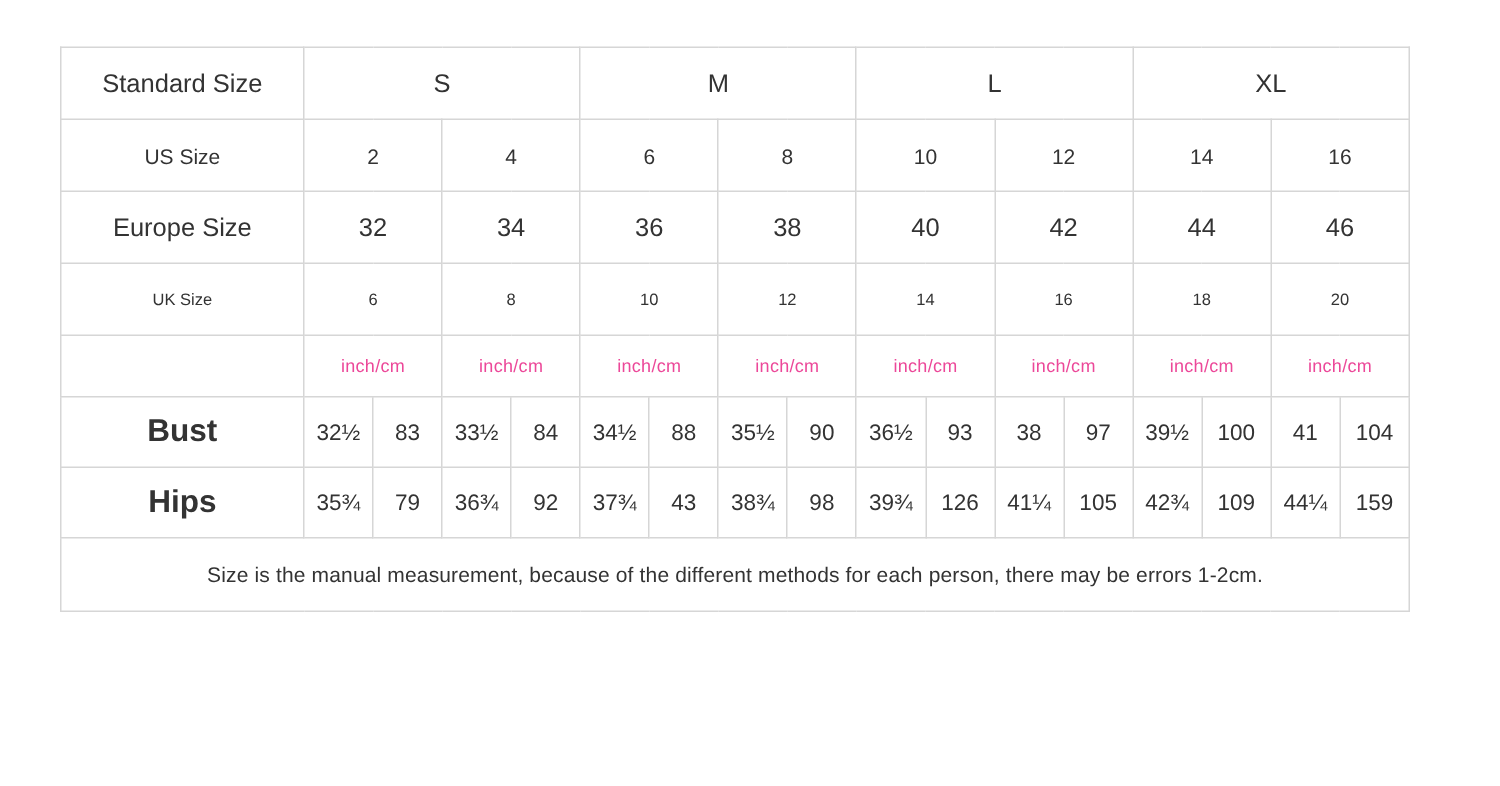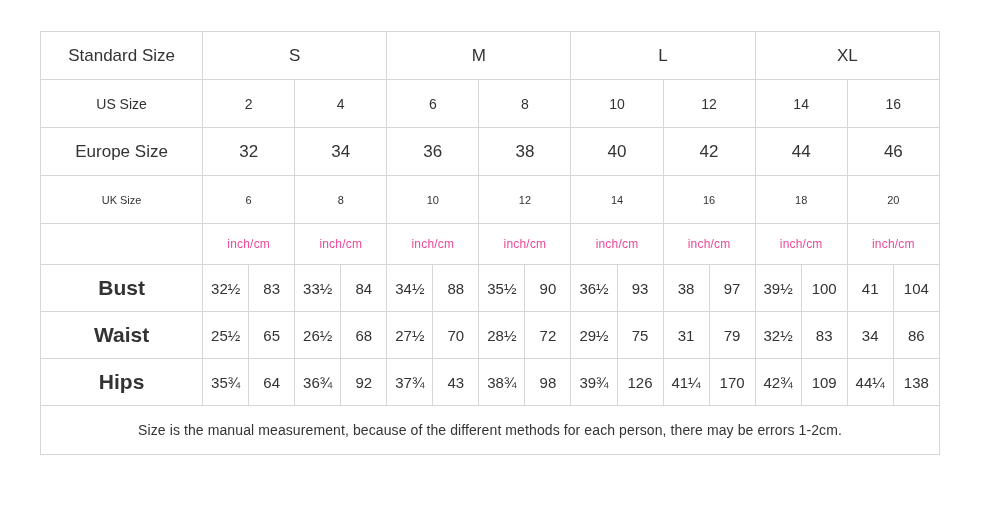--- a/index.html
+++ b/index.html
@@ -164,58 +164,39 @@
         <td class="num-cell">36½</td>
         <td class="num-cell">93</td>
         <td class="num-cell">38</td>
         <td class="num-cell">97</td>
         <td class="num-cell">39½</td>
         <td class="num-cell">100</td>
         <td class="num-cell">41</td>
         <td class="num-cell">104</td>
       </tr>
 
-      <tr class="r-meas">
-        <td class="label-cell">Waist</td>
-        <td class="num-cell">25½</td>
-        <td class="num-cell">65</td>
-        <td class="num-cell">26½</td>
-        <td class="num-cell">68</td>
-        <td class="num-cell">27½</td>
-        <td class="num-cell">70</td>
-        <td class="num-cell">28½</td>
-        <td class="num-cell">72</td>
-        <td class="num-cell">29½</td>
-        <td class="num-cell">75</td>
-        <td class="num-cell">31</td>
-        <td class="num-cell">79</td>
-        <td class="num-cell">32½</td>
-        <td class="num-cell">83</td>
-        <td class="num-cell">34</td>
-        <td class="num-cell">86</td>
-      </tr>
 
       <tr class="r-meas">
         <td class="label-cell">Hips</td>
         <td class="num-cell">35¾</td>
-        <td class="num-cell">64</td>
+        <td class="num-cell">79</td>
         <td class="num-cell">36¾</td>
         <td class="num-cell">92</td>
         <td class="num-cell">37¾</td>
         <td class="num-cell">43</td>
         <td class="num-cell">38¾</td>
         <td class="num-cell">98</td>
         <td class="num-cell">39¾</td>
         <td class="num-cell">126</td>
         <td class="num-cell">41¼</td>
-        <td class="num-cell">170</td>
+        <td class="num-cell">105</td>
         <td class="num-cell">42¾</td>
         <td class="num-cell">109</td>
         <td class="num-cell">44¼</td>
-        <td class="num-cell">138</td>
+        <td class="num-cell">159</td>
       </tr>
 
 
       <tr class="r-note">
         <td class="note-cell" colspan="17">Size is the manual measurement, because of the different methods for each person, there may be errors 1-2cm.</td>
       </tr>
     </tbody>
   </table>
 </div>
 

